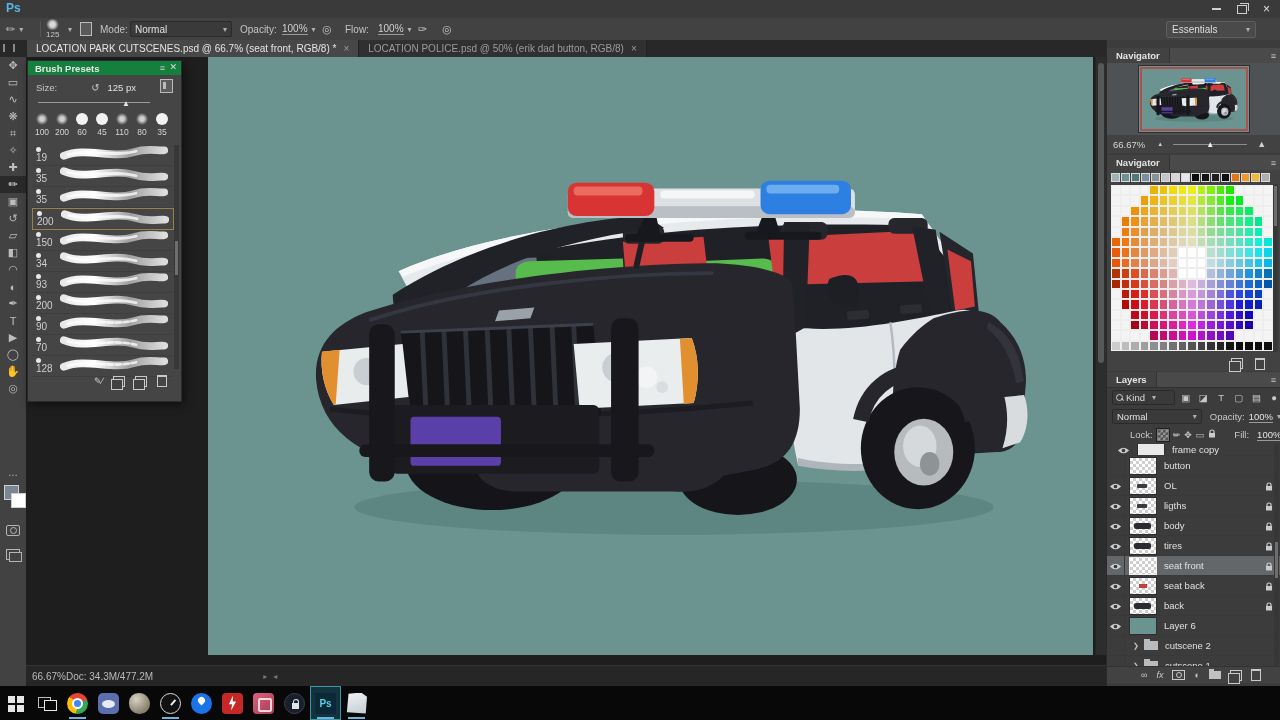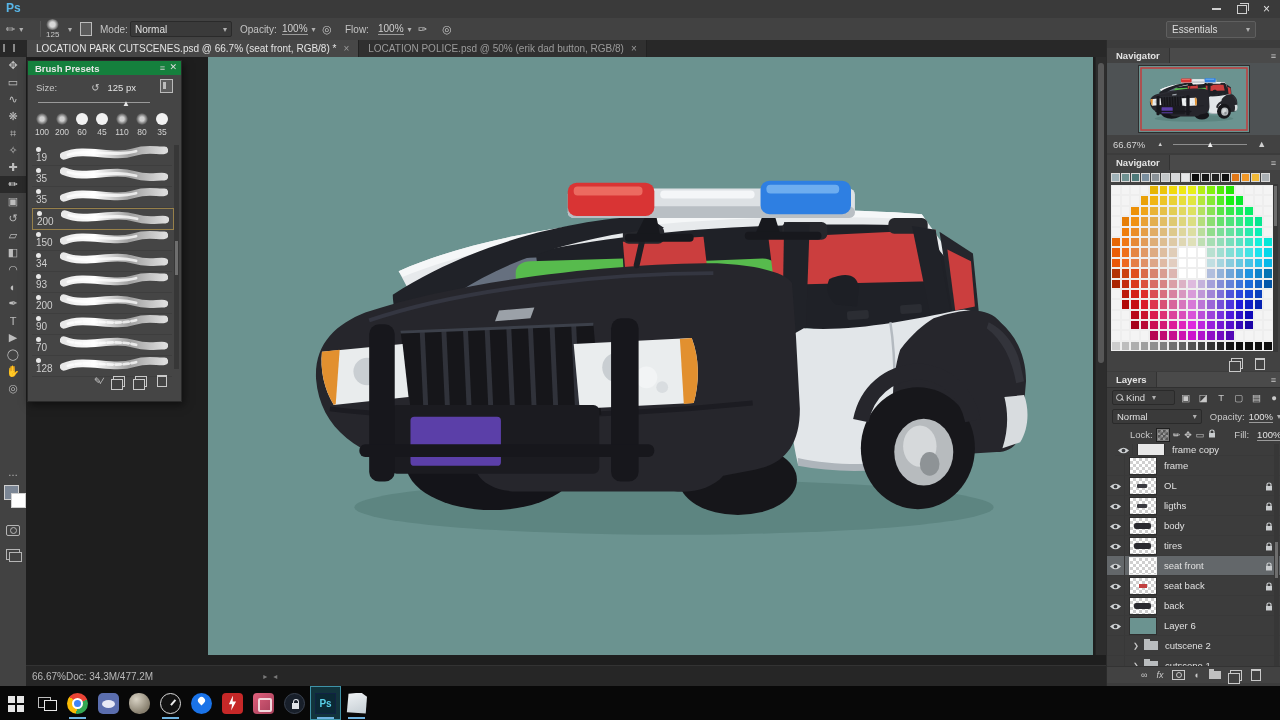--- a/index.html
+++ b/index.html
@@ -977,21 +977,21 @@
                 <path d="M1,4.5 Q7,-1.5 13,4.5 Q7,10.5 1,4.5 Z" fill="#cfd2d4"></path>
                 <circle cx="7" cy="4.5" r="2" fill="#3a3c3e"></circle>
               </svg></span>
           </span>
           <span class="lthumb th-light"></span>
           <span class="lname">frame copy</span>
         </div>
         <div class="lrow">
           <span class="well"></span>
           <span class="lthumb"></span>
-          <span class="lname">frame</span>
+          <span class="lname">button</span>
         </div>
         <div class="lrow">
           <span class="well">
             <span><svg width="13" height="9" viewBox="0 0 14 9">
                 <path d="M1,4.5 Q7,-1.5 13,4.5 Q7,10.5 1,4.5 Z" fill="#cfd2d4"></path>
                 <circle cx="7" cy="4.5" r="2" fill="#3a3c3e"></circle>
               </svg></span>
           </span>
           <span class="lthumb th-checker-dark"></span>
           <span class="lname">OL</span>

